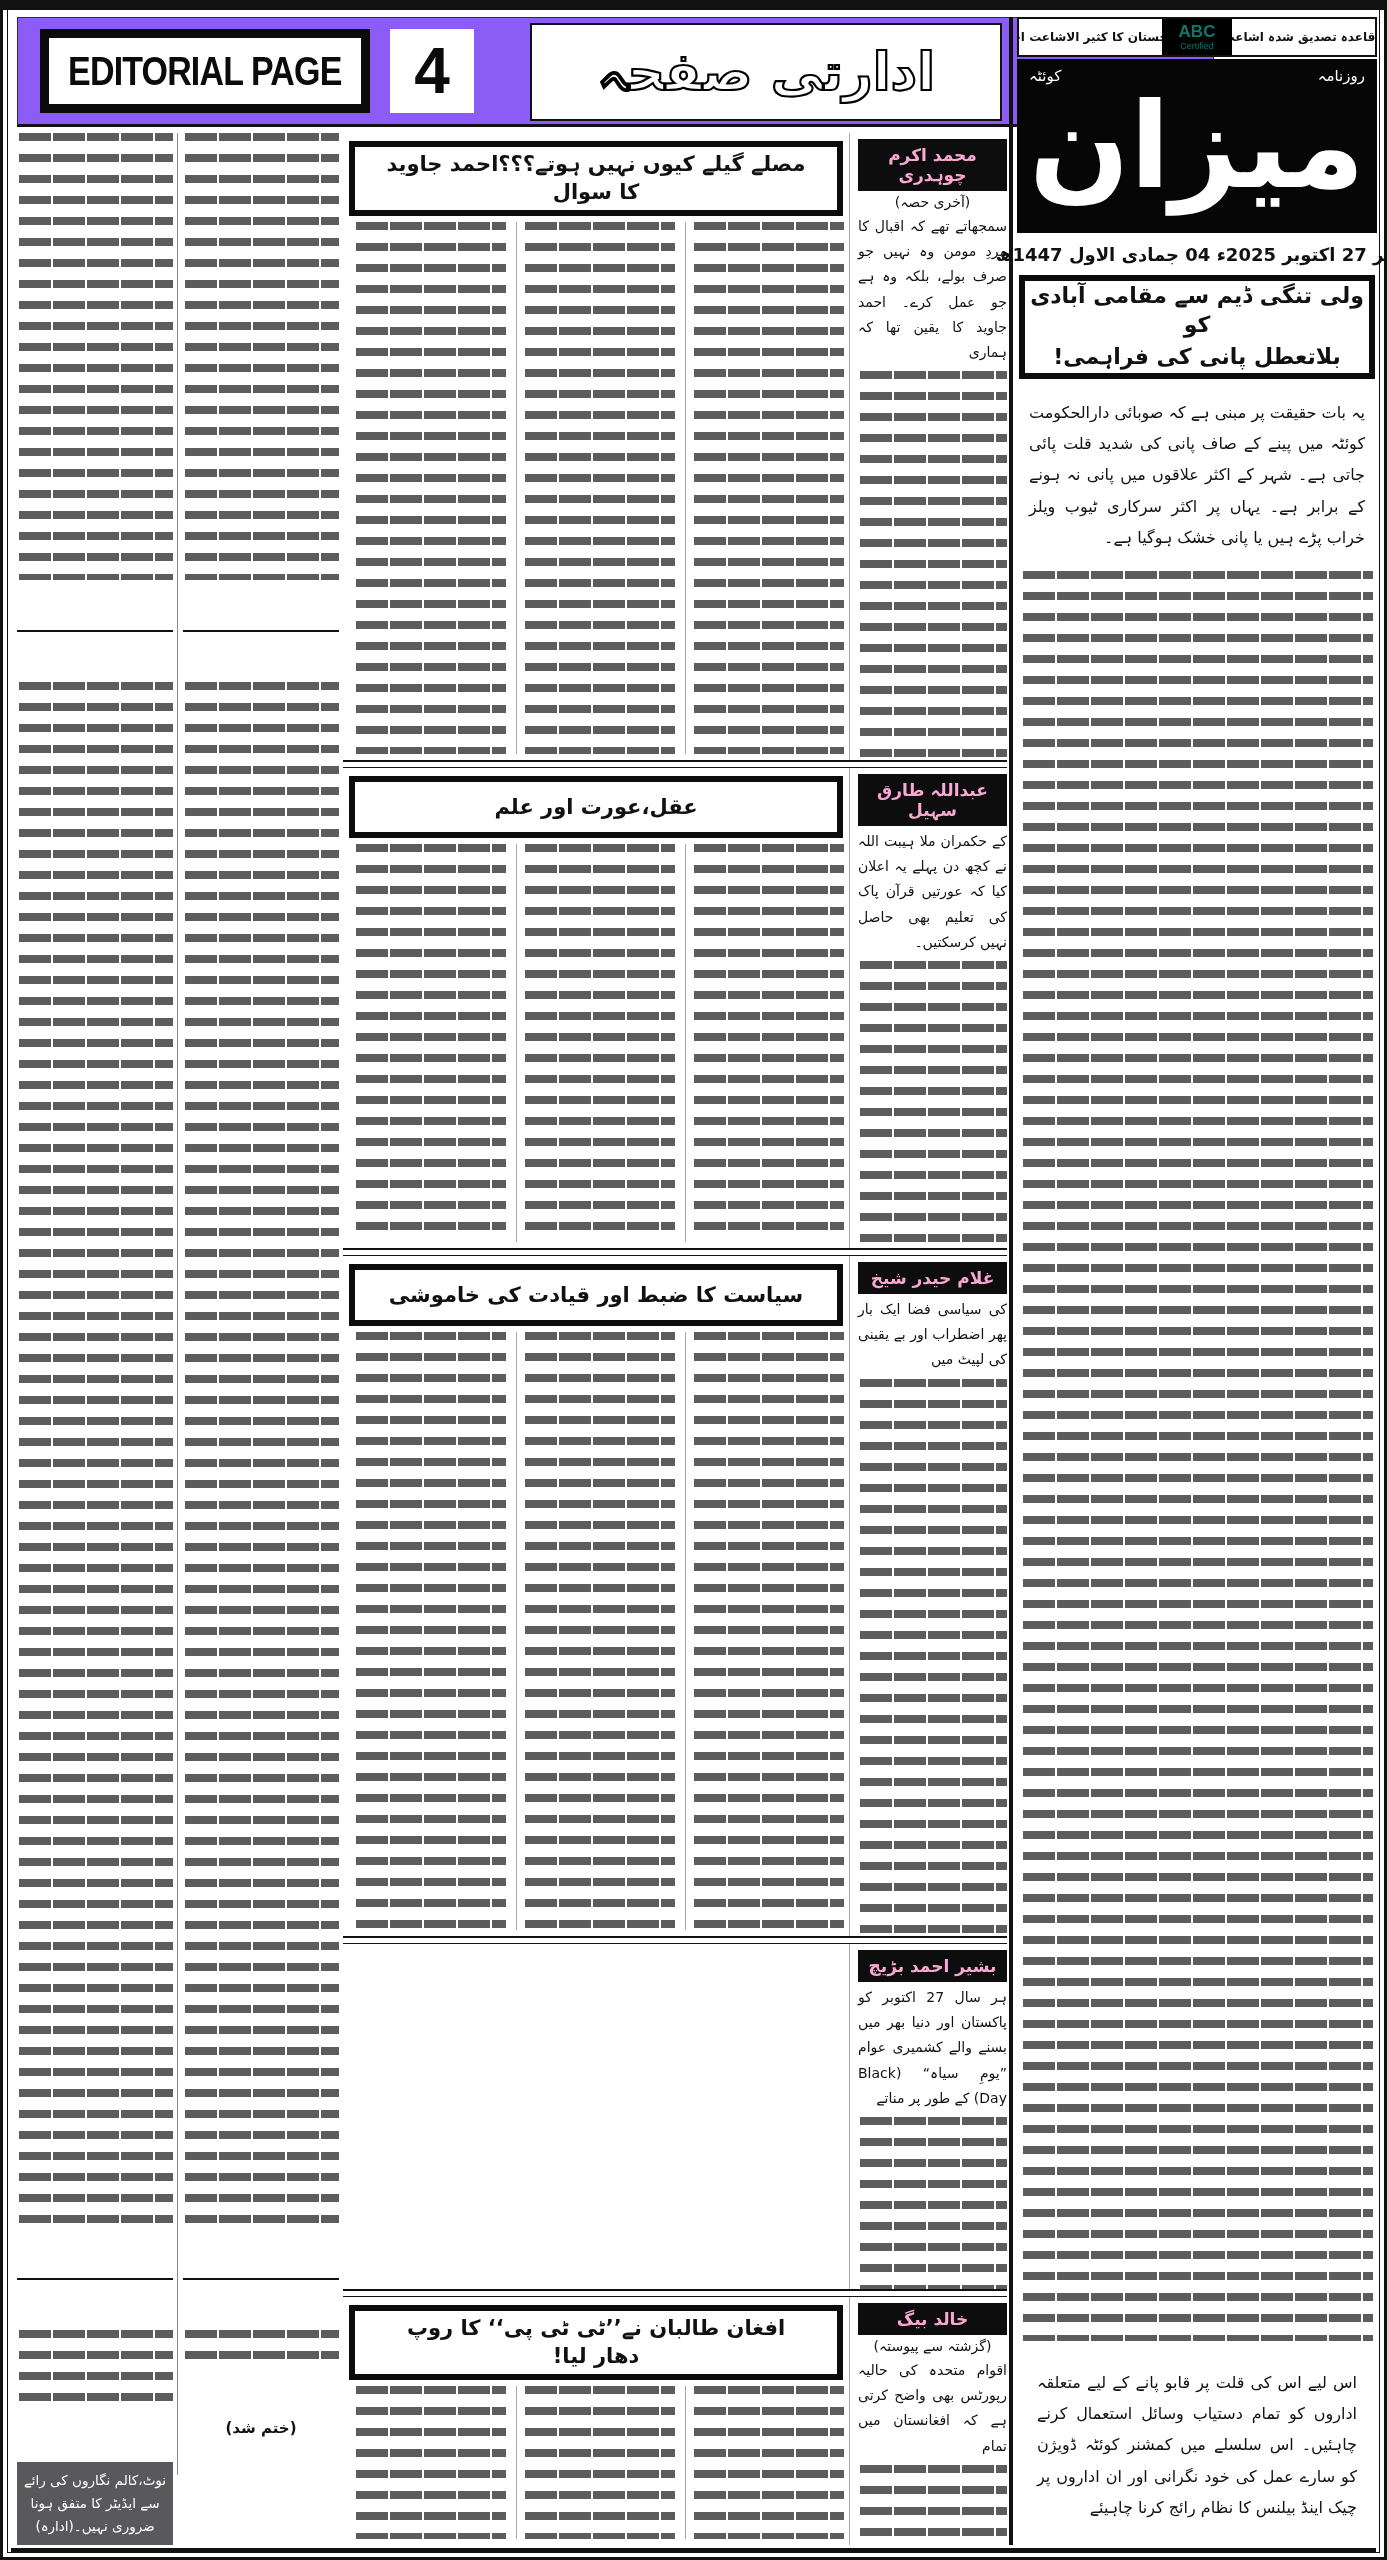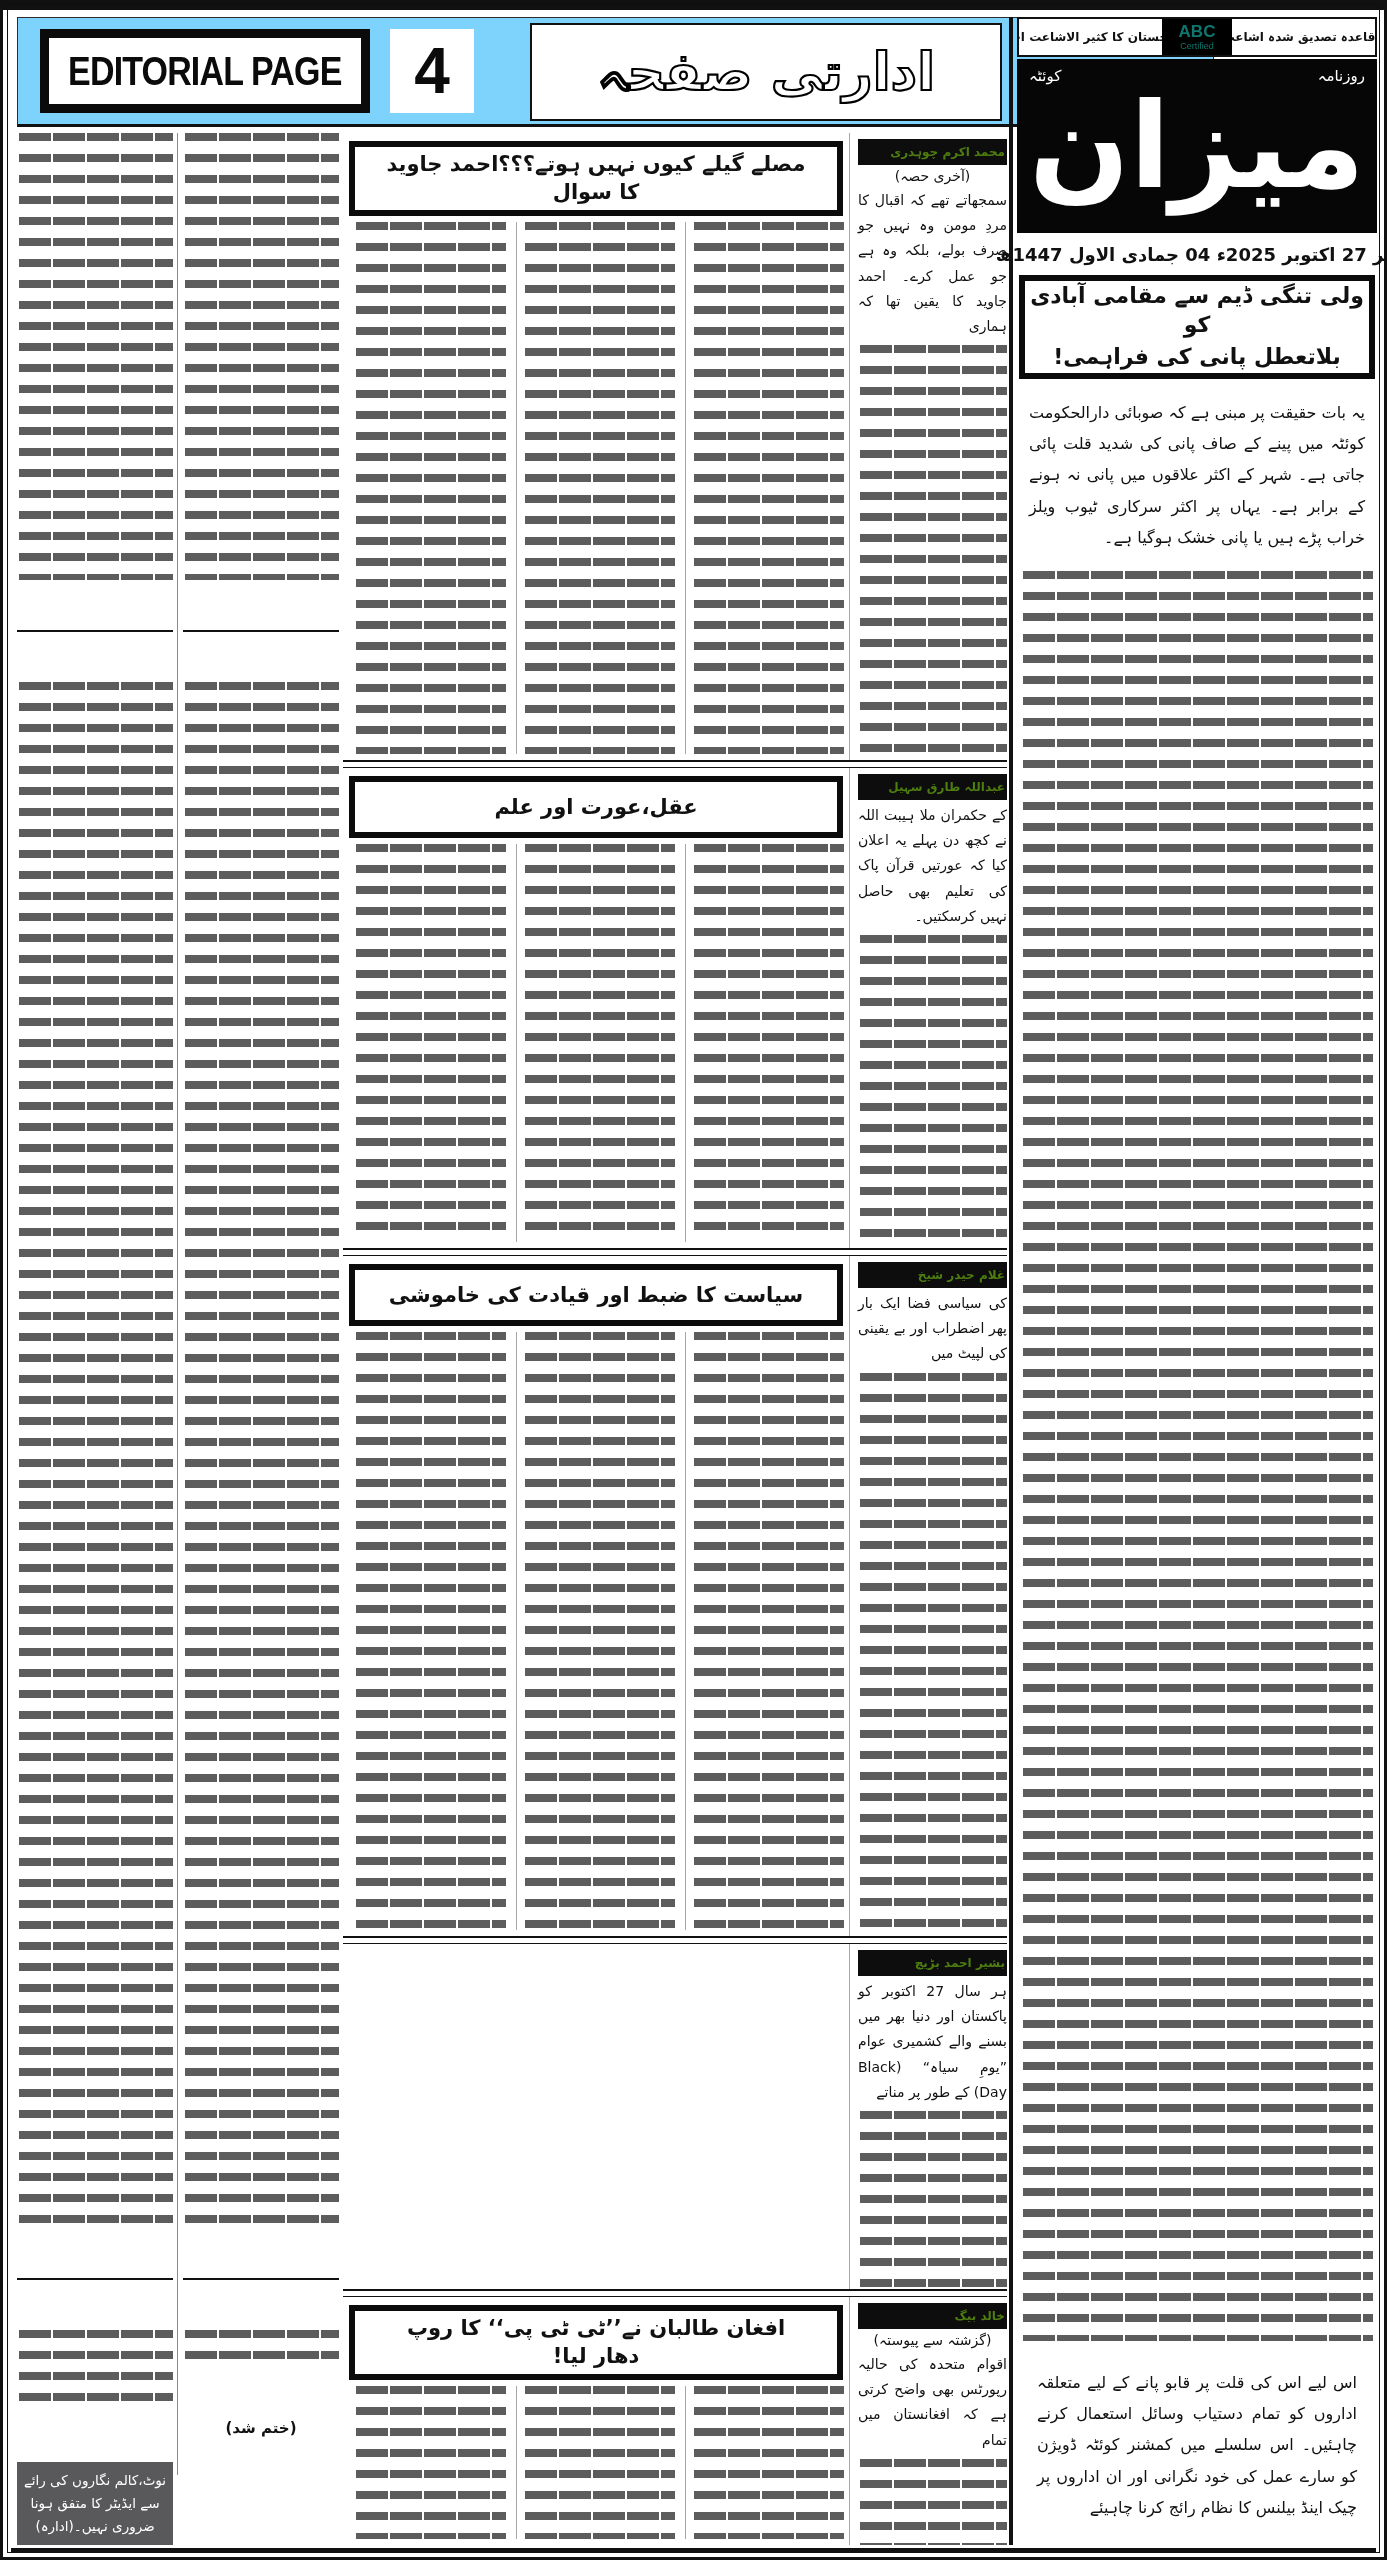--- a/index.html
+++ b/index.html
@@ -8,21 +8,21 @@
     box-sizing:border-box;border:3px solid #111;overflow:hidden;
     font-family:"DejaVu Sans",sans-serif;color:#111;
   }
   .inner-frame{position:absolute;inset:4px;border:1px solid #111;pointer-events:none;}
   .top-bar{position:absolute;top:0;left:0;right:0;height:7px;background:#101010;}
   .bottom-bar{position:absolute;bottom:4px;left:8px;right:8px;height:5px;background:#101010;}
 
   
   .banner{
     position:absolute;left:14px;top:14px;width:1197px;height:110px;
-    background:#7dd3fc;border:1px solid #2c2c2c;border-bottom:3px solid #111;box-sizing:border-box;
+    background:#8b5cf6;border:1px solid #2c2c2c;border-bottom:3px solid #111;box-sizing:border-box;
   }
   .ed-box{
     position:absolute;left:22px;top:11px;width:330px;height:84px;background:#fff;
     border:9px solid #0b0b0b;box-sizing:border-box;display:flex;align-items:center;justify-content:center;
   }
   .ed-box span{
     font-family:"Liberation Sans",sans-serif;font-weight:bold;font-size:40px;letter-spacing:-1px;
     transform:scaleX(.85);white-space:nowrap;color:#0b0b0b;
   }
   .num-box{
@@ -99,21 +99,21 @@
   }
 
   
   .articles-region{position:absolute;left:340px;top:130px;width:664px;height:2412px;
     display:flex;flex-direction:column;}
   .asep{flex:none;height:8px;background:#fff;border-top:2px solid #111;border-bottom:1px solid #111;box-sizing:border-box;}
   .article{flex:none;display:flex;direction:rtl;position:relative;}
   .article.grow{flex:1;}
   .first-col{width:158px;flex:none;display:flex;flex-direction:column;padding-left:8px;box-sizing:border-box;
     border-left:1px solid rgba(0,0,0,.35);}
-  .byline-box{background:#0d0d0d;color:#4d7c0f;text-align:right;font-size:12px;font-weight:bold;
+  .byline-box{background:#0d0d0d;color:#f9a8d4;text-align:center;font-size:17px;font-weight:bold;
     padding:6px 2px;margin:6px 0 3px;}
   .byline-note{text-align:center;font-size:14px;margin-bottom:4px;}
   .byline-note:empty{display:none;}
   .first-col .lead{font-size:14px;line-height:1.8;text-align:justify;}
   .first-col .fill{flex:1;margin-top:6px;min-height:20px;}
   .rest{flex:1;display:flex;flex-direction:column;}
   .headline-box{
     flex:none;margin:8px 6px 6px;border:6px solid #0b0b0b;min-height:62px;box-sizing:border-box;
     display:flex;align-items:center;justify-content:center;text-align:center;
     font-size:21px;font-weight:bold;line-height:1.35;padding:3px 26px;

